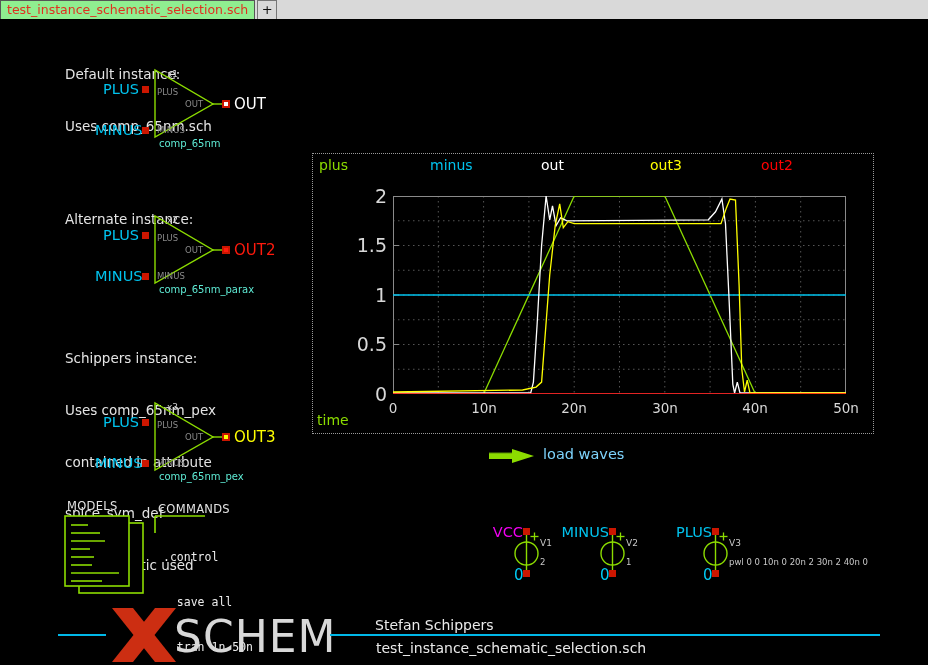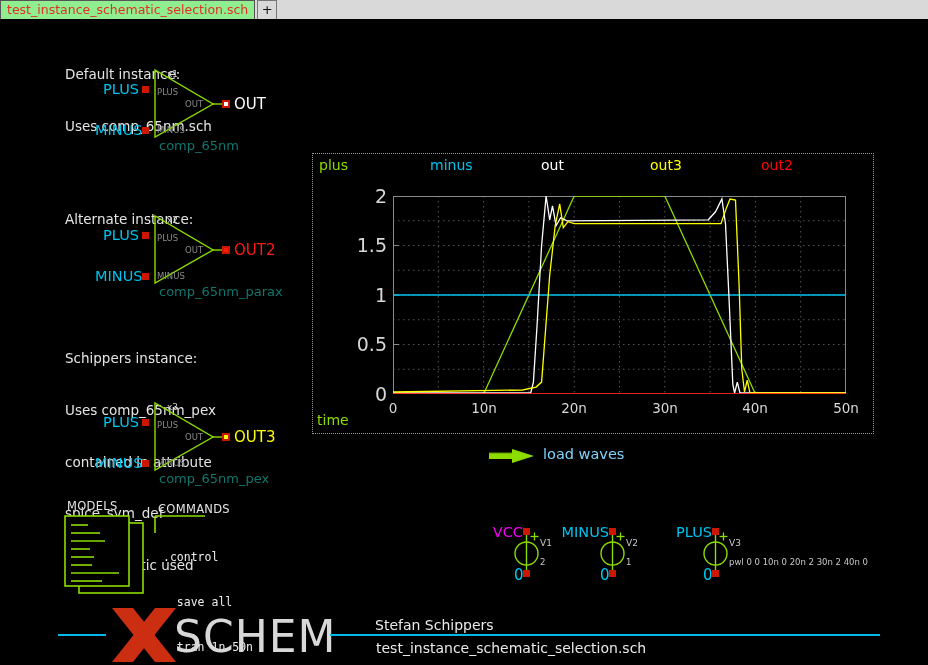--- a/index.html
+++ b/index.html
@@ -19,21 +19,21 @@
   .note{color:#e4e4e4;font-size:13.5px;line-height:17.2px;white-space:pre;}
   
   .comp{position:absolute;width:200px;height:95px;}
   .comp svg{position:absolute;left:0;top:0;}
   .netlbl{position:absolute;color:#00c3ee;font-size:14.5px;width:44px;text-align:right;}
   .pin{position:absolute;width:7px;height:7px;background:#cc1600;}
   .outpin{position:absolute;width:4px;height:4px;border:2px solid #cc1600;}
   .inpin{position:absolute;color:#8a8a8a;font-size:8.5px;}
   .instname{position:absolute;color:#d0d0d0;font-size:9px;}
   .outlbl{position:absolute;font-size:15px;white-space:nowrap;}
-  .symname{position:absolute;color:#0f766e;font-size:13px;white-space:nowrap;}
+  .symname{position:absolute;color:#5eead4;font-size:10px;white-space:nowrap;}
   
   .blocklbl{position:absolute;color:#e4e4e4;font-size:11.5px;letter-spacing:.3px;}
   .cmdtext{position:absolute;color:#ececec;font-size:11.5px;line-height:15px;
            font-family:"DejaVu Sans Mono",monospace;white-space:pre;}
   
   .plot{position:absolute;left:312px;top:134px;width:560px;height:279px;
         border:1px dotted #9a9a9a;background:#000;}
   .legend{position:absolute;top:3px;font-size:14px;}
   .ytick{position:absolute;width:70px;left:4px;text-align:right;color:#d8d8d8;
          font-size:19px;height:22px;line-height:22px;}

